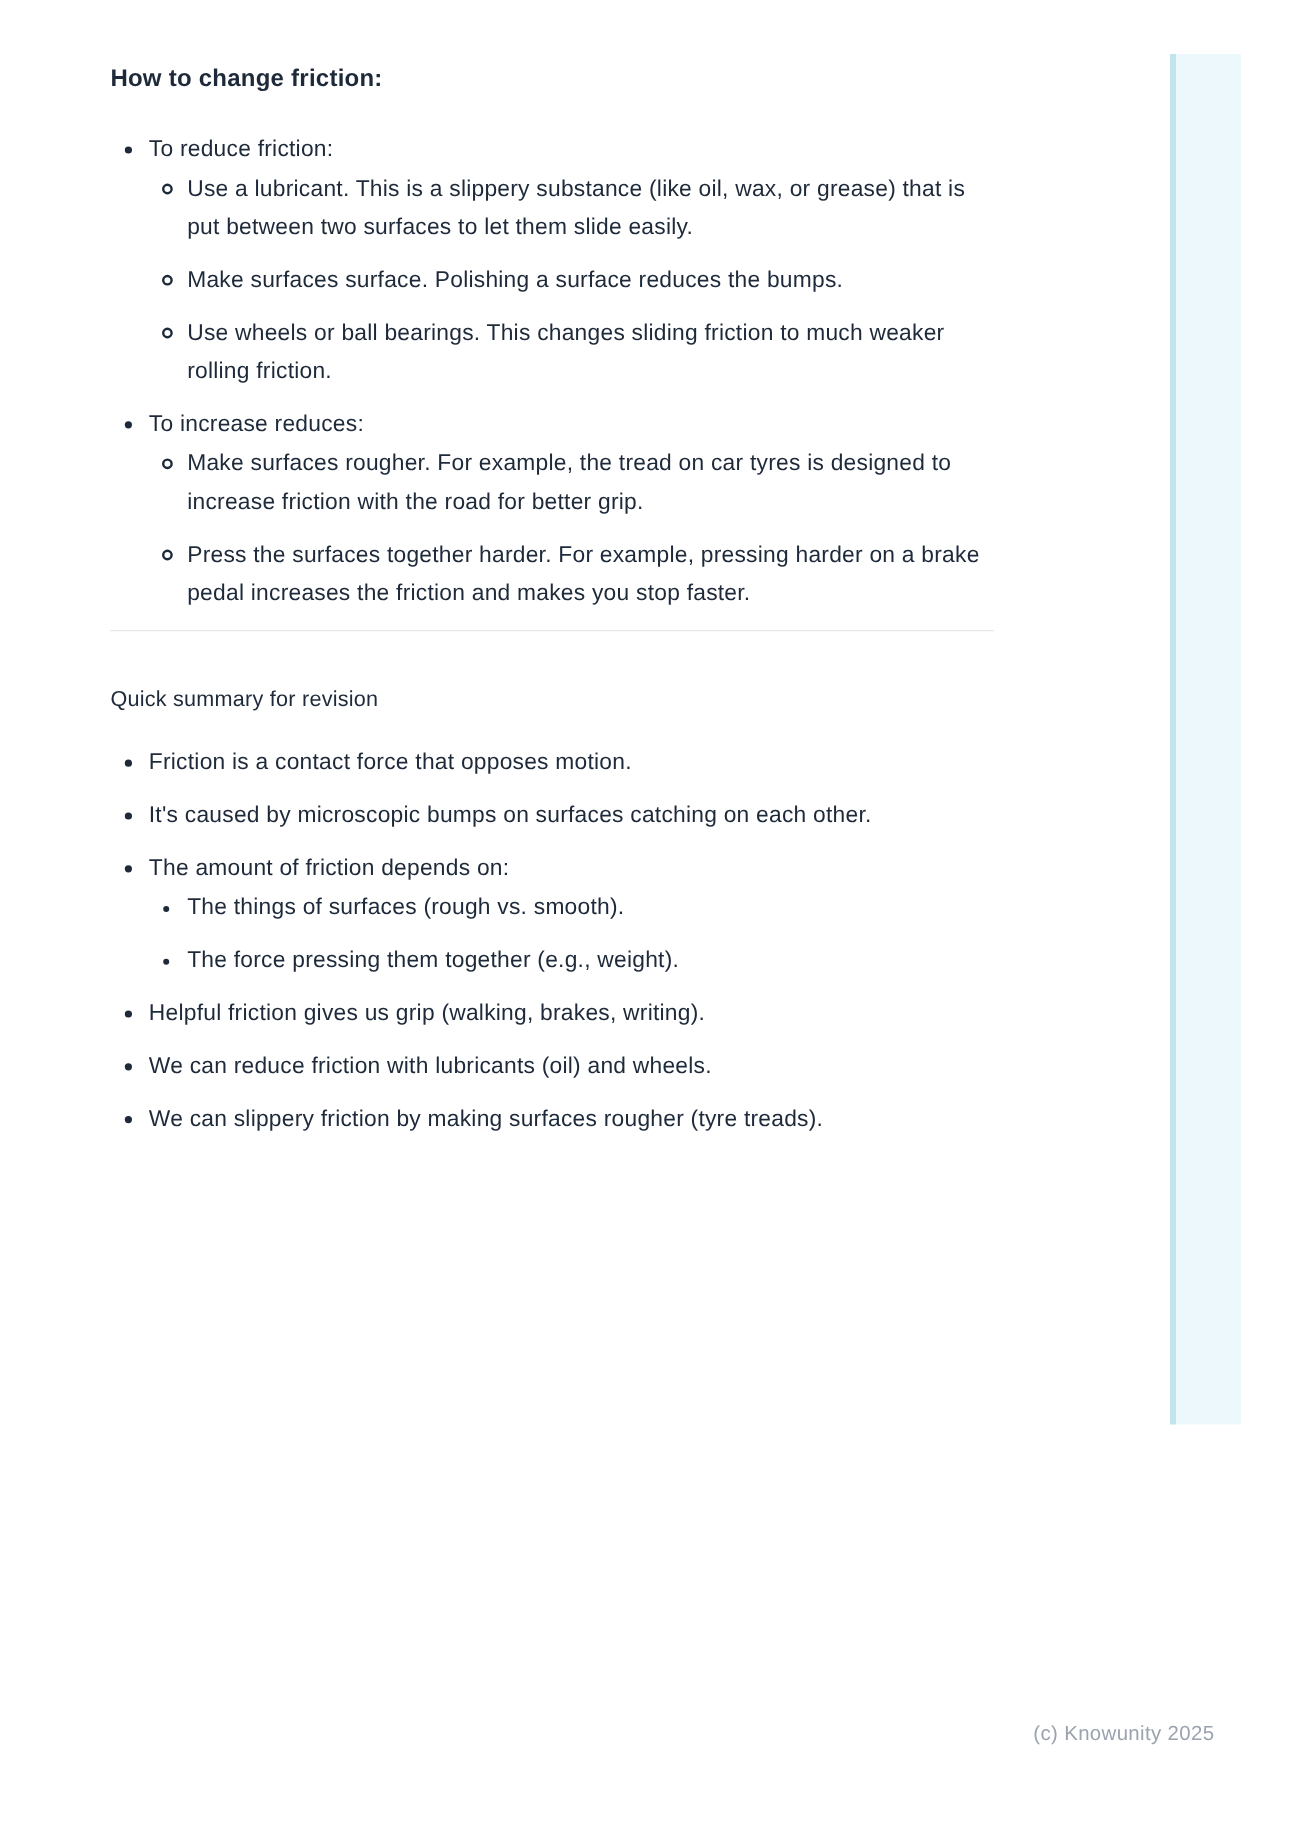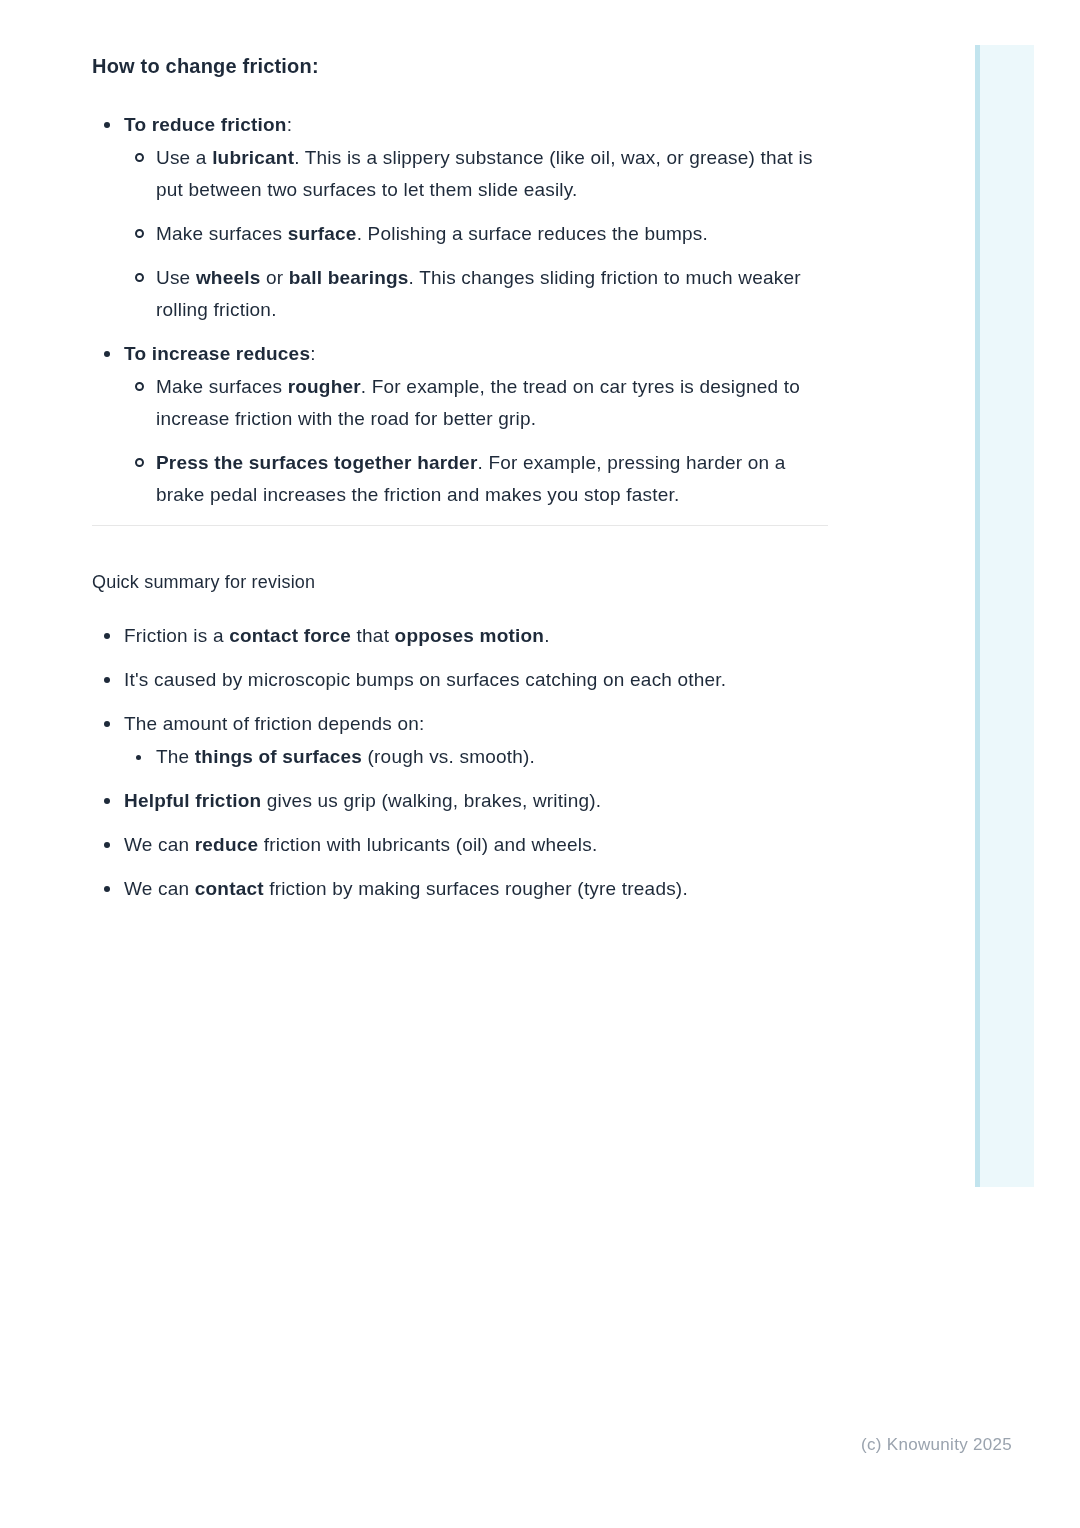--- a/index.html
+++ b/index.html
@@ -17,21 +17,21 @@
     font-size: 19px;
     line-height: 32px;
     letter-spacing: 0.2px;
   }
   .sec-heading {
     margin-top: 53px;
     font-size: 20px;
     line-height: 26px;
     font-weight: 700;
   }
-  .b { font-weight: 700; }
+  .b { font-weight: 400; }
   ul { list-style: none; }
   .l1 { margin-top: 30px; }
   .l1 > li { position: relative; padding-left: 32px; }
   .l1 > li::before {
     content: '';
     position: absolute;
     left: 12px; top: 13px;
     width: 6px; height: 6px;
     border-radius: 50%;
     background: currentColor;
@@ -131,30 +131,33 @@
       </li>
       <li>
         <div><span>It's caused by microscopic bumps on surfaces catching on each other.</span></div>
       </li>
       <li>
         <div><span>The amount of friction depends on:</span></div>
         <ul class="l2 dot">
           <li>
             <div><span>The </span><span class="b">things of surfaces</span><span> (rough vs. smooth).</span></div>
           </li>
+          <li>
+            <div><span>The </span><span class="b">force</span><span> pressing them together (e.g., weight).</span></div>
+          </li>
         </ul>
       </li>
       <li>
         <div><span class="b">Helpful friction</span><span> gives us grip (walking, brakes, writing).</span></div>
       </li>
       <li>
         <div><span>We can </span><span class="b">reduce</span><span> friction with lubricants (oil) and wheels.</span></div>
       </li>
       <li>
-        <div><span>We can </span><span class="b">contact</span><span> friction by making surfaces rougher (tyre treads).</span></div>
+        <div><span>We can </span><span class="b">slippery</span><span> friction by making surfaces rougher (tyre treads).</span></div>
       </li>
     </ul>
 
   </div>
 
   <div class="side-bar"></div>
 
   <div class="footer">(c) Knowunity 2025</div>
 
 </div>

